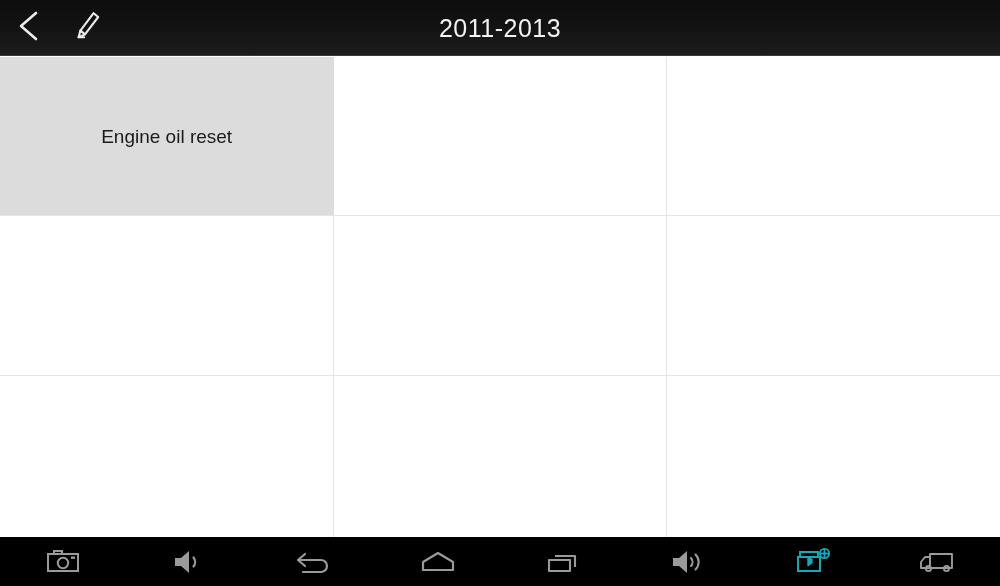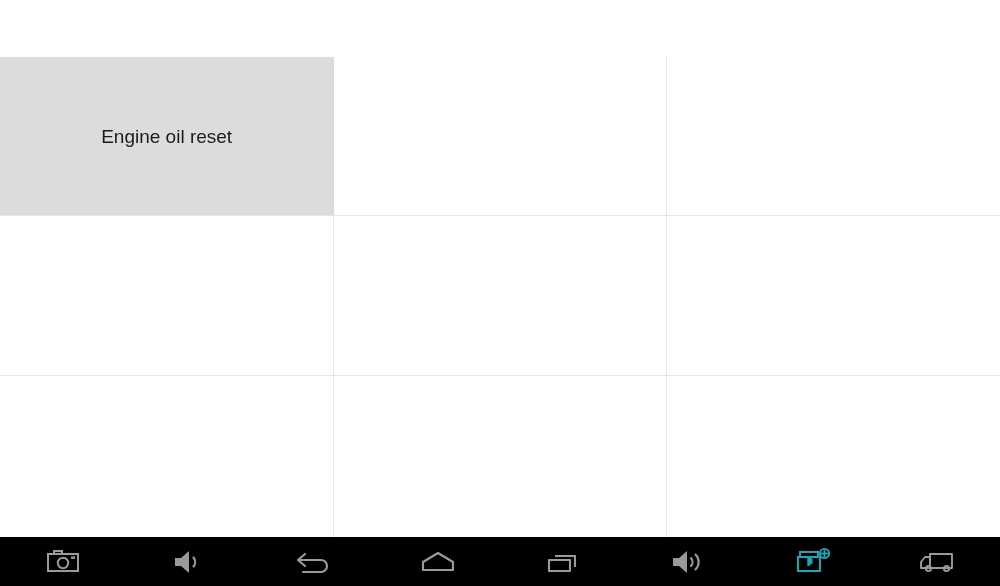--- a/index.html
+++ b/index.html
@@ -142,20 +142,44 @@
     justify-content: center;
     cursor: pointer;
   }
   .nav-btn svg { display: block; }
 </style>
 </head>
 <body>
 
 <div id="app">
 
+  <div class="header">
+
+    <div class="hdr-btn">
+      <span>
+        <svg width="30" height="34" viewBox="0 0 30 34">
+          <polyline points="22,4 7,17 22,30" fill="none" stroke="#ececec" stroke-width="2.6" stroke-linecap="round" stroke-linejoin="round"></polyline>
+        </svg>
+      </span>
+    </div>
+
+    <div class="hdr-btn">
+      <span>
+        <svg width="32" height="34" viewBox="0 0 32 34">
+          <g fill="none" stroke="#ececec" stroke-width="2.1" stroke-linecap="round" stroke-linejoin="round">
+            <path d="M22.6 4.2 L27.2 8.0 L14.0 25.4 L9.4 21.6 Z"></path>
+            <path d="M9.4 21.6 L7.6 28.2 L14.0 25.4"></path>
+            <line x1="7.6" y1="28.2" x2="13.2" y2="28.2"></line>
+          </g>
+        </svg>
+      </span>
+    </div>
+
+    <div class="hdr-title">2011-2013</div>
+  </div>
 
   <div class="grid">
 
     <div class="grid-row row0">
       <div class="cell filled">
         <span class="cell-label">Engine oil reset</span>
       </div>
       <div class="cell">
         <span class="cell-label"></span>
       </div>

